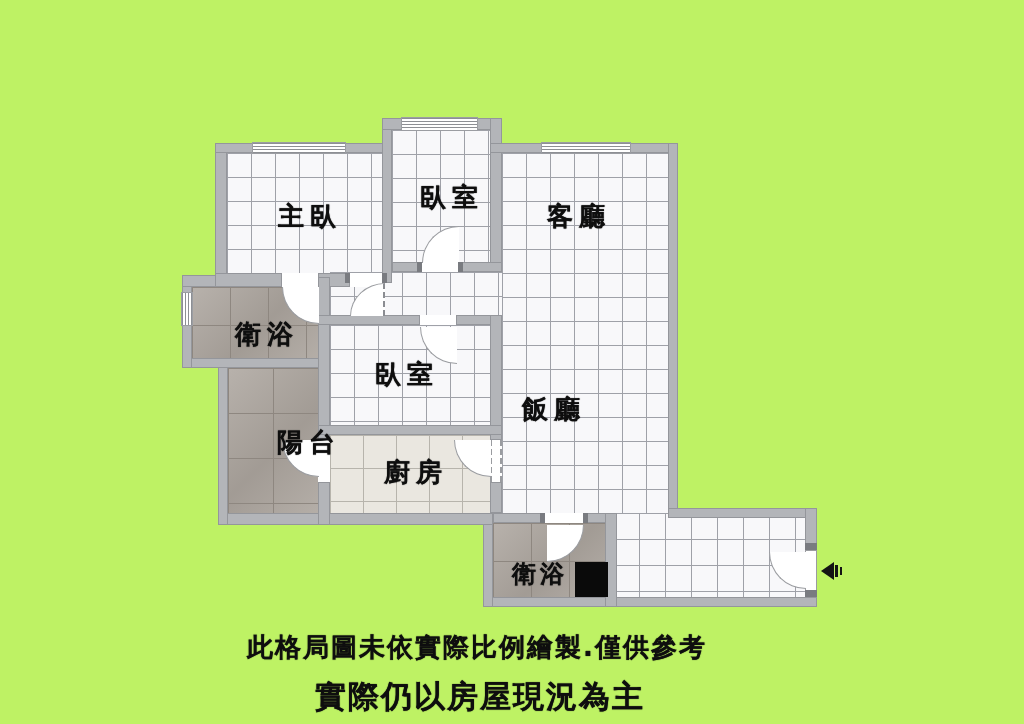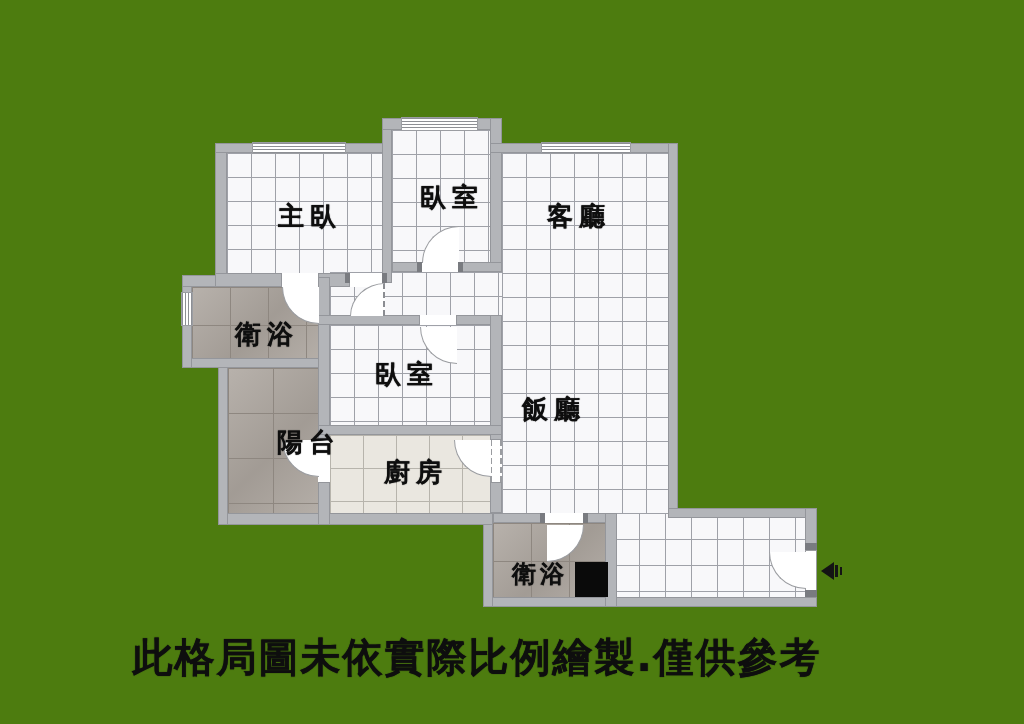--- a/index.html
+++ b/index.html
@@ -1,16 +1,16 @@
 <!DOCTYPE html>
 <html><head>
 <meta charset="utf-8">
 <style>
   html,body{margin:0;padding:0;background:#ffffff;}
-  .canvas{position:relative;width:1024px;height:724px;background:#4d7c0f;overflow:hidden;
+  .canvas{position:relative;width:1024px;height:724px;background:#bef264;overflow:hidden;
           font-family:"DejaVu Sans",sans-serif;}
   .abs{position:absolute;}
   
   .fw{background-color:#f8f8fa;
       background-image:linear-gradient(to right,#9fa1a8 1px,transparent 1px),
                        linear-gradient(to bottom,#9fa1a8 1px,transparent 1px);
       background-size:24px 24px;}
   .fc{background-size:26px 26px;}
   .fg{background-color:#aca59e;
       background-image:linear-gradient(to right,#8e8780 1px,transparent 1px),
@@ -41,21 +41,21 @@
   .lbl{color:#0e0e0e;font-weight:900;font-size:26px;letter-spacing:6px;white-space:nowrap;
        transform:translate(-50%,-50%);text-shadow:0 0 1px #0e0e0e;}
   .lbl-sm{font-size:24px;letter-spacing:4px;}
   .blk{background:#0a0a0a;}
   
   .arr-tri{width:0;height:0;border-top:9px solid transparent;border-bottom:9px solid transparent;border-right:13px solid #141414;}
   .arr-bar{background:#141414;}
   
   .note{color:#0e0e0e;font-weight:900;white-space:nowrap;transform:translateX(-50%);
         text-shadow:0 0 1px #0e0e0e;letter-spacing:2px;}
-  .note1{font-size:40px;}
+  .note1{font-size:26px;}
   .note2{font-size:31px;}
 </style>
 </head>
 <body>
 
 <div class="canvas">
 
   <div class="abs fw" style="left:227px;top:153px;width:155px;height:120px;"></div>
   <div class="abs fw" style="left:392px;top:130px;width:98px;height:132px;"></div>
   <div class="abs fw" style="left:502px;top:153px;width:166px;height:360px;"></div>
@@ -141,14 +141,15 @@
   <div class="abs lbl" style="left:452px;top:197px;">臥室</div>
   <div class="abs lbl" style="left:579px;top:216px;">客廳</div>
   <div class="abs lbl" style="left:267px;top:334px;">衛浴</div>
   <div class="abs lbl" style="left:407px;top:374px;">臥室</div>
   <div class="abs lbl" style="left:554px;top:409px;">飯廳</div>
   <div class="abs lbl" style="left:273px;top:442px;margin-left:36px;">陽台</div>
   <div class="abs lbl" style="left:416px;top:472px;">廚房</div>
   <div class="abs lbl lbl-sm" style="left:540px;top:574px;">衛浴</div>
 
   <div class="abs note note1" style="left:477px;top:630px;">此格局圖未依實際比例繪製.僅供參考</div>
+  <div class="abs note note2" style="left:480px;top:676px;">實際仍以房屋現況為主</div>
 
 </div>
 
 </body></html>

